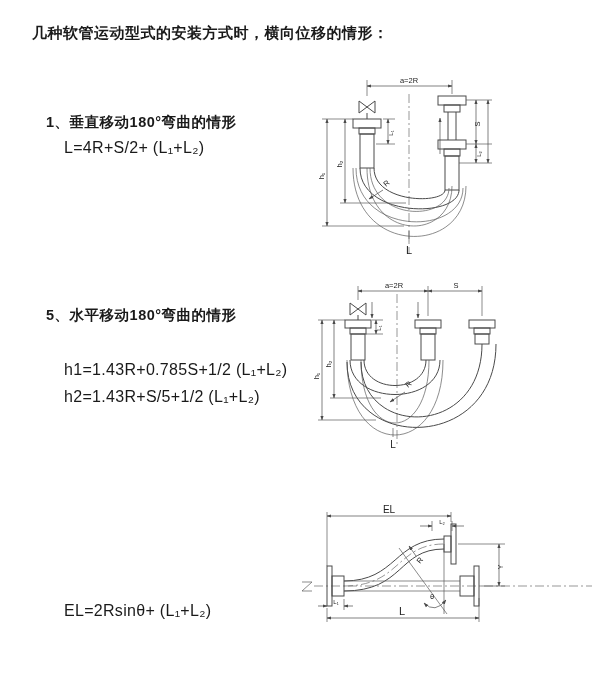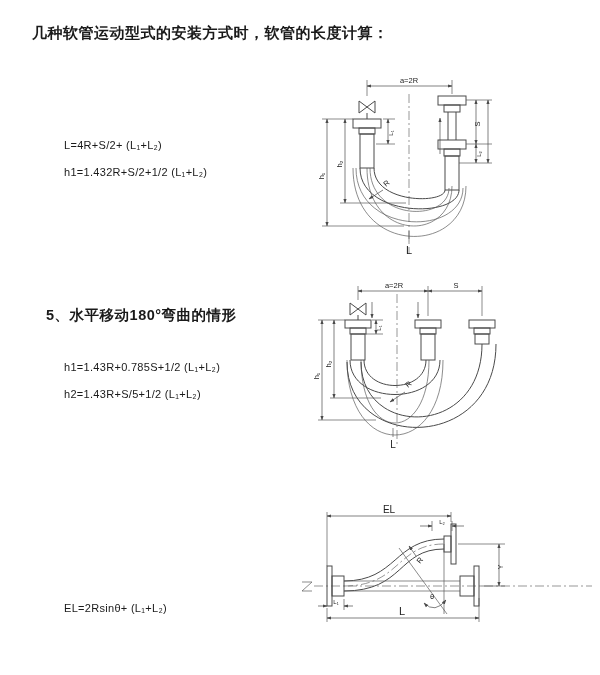--- a/index.html
+++ b/index.html
@@ -1,39 +1,39 @@
 <!DOCTYPE html>
 <html><head>
 <meta charset="utf-8">
 <style>
   html,body { margin:0; padding:0; background:#ffffff; }
   body { width:600px; height:675px; font-family:"Liberation Sans","DejaVu Sans",sans-serif; color:#1a1a1a; }
   .page { position:relative; width:600px; height:675px; background:#fff; overflow:hidden; }
   .title { position:absolute; left:32px; top:24px; font-size:15px; font-weight:bold; letter-spacing:0.5px; white-space:nowrap; }
   .sec-heading { position:absolute; left:46px; font-size:14.5px; font-weight:bold; letter-spacing:0.5px; white-space:nowrap; }
-  .formula { position:absolute; left:64px; font-size:11px; font-weight:500; letter-spacing:0.3px; white-space:nowrap; }
+  .formula { position:absolute; left:64px; font-size:16px; font-weight:500; letter-spacing:0.3px; white-space:nowrap; }
   svg.diag { position:absolute; }
   .ln    { stroke:#4a4a4a; stroke-width:1;   fill:none; }
   .thin  { stroke:#5a5a5a; stroke-width:0.7; fill:none; }
   .dim   { stroke:#4a4a4a; stroke-width:0.7; fill:none; }
   .cl    { stroke:#6a6a6a; stroke-width:0.7; stroke-dasharray:9 3 2 3; fill:none; }
   text.lbl   { font-size:7.5px; fill:#222; font-family:"Liberation Sans",sans-serif; }
   text.lbl-m { font-size:10px;  fill:#222; font-family:"Liberation Sans",sans-serif; }
   text.lbl-l { font-size:11px;  fill:#222; font-family:"Liberation Sans",sans-serif; }
   text.lbl-s { font-size:6px;   fill:#222; font-family:"Liberation Sans",sans-serif; }
 </style>
 </head>
 <body>
 
 <div class="page">
 
-  <div class="title">几种软管运动型式的安装方式时，软管的长度计算：</div>
-
+  <div class="title">几种软管运动型式的安装方式时，横向位移的情形：</div>
+
+  <div class="sec-heading" style="top:113px">1、垂直移动180°弯曲的情形</div>
   <div class="formula" style="top:139px">L=4R+S/2+ (L₁+L₂)</div>
-  <div class="formula" style="top:166px">h1=1.432R+S/2+1/2 (L₁+L₂)</div>
 
   <div class="sec-heading" style="top:306px">5、水平移动180°弯曲的情形</div>
   <div class="formula" style="top:361px">h1=1.43R+0.785S+1/2 (L₁+L₂)</div>
   <div class="formula" style="top:388px">h2=1.43R+S/5+1/2 (L₁+L₂)</div>
 
   <div class="formula" style="top:602px">EL=2Rsinθ+ (L₁+L₂)</div>
 
   <svg class="diag" style="left:306px;top:66px" width="285" height="195" viewBox="0 0 285 195">
     <defs>
       <marker id="ar1" viewBox="0 0 10 10" refX="9" refY="5" markerWidth="7" markerHeight="7" orient="auto-start-reverse">

